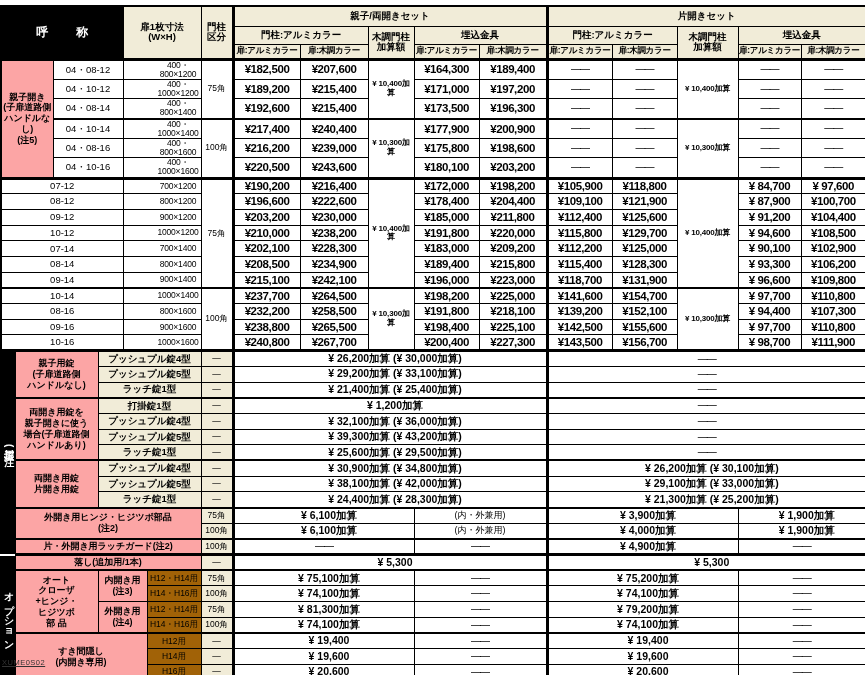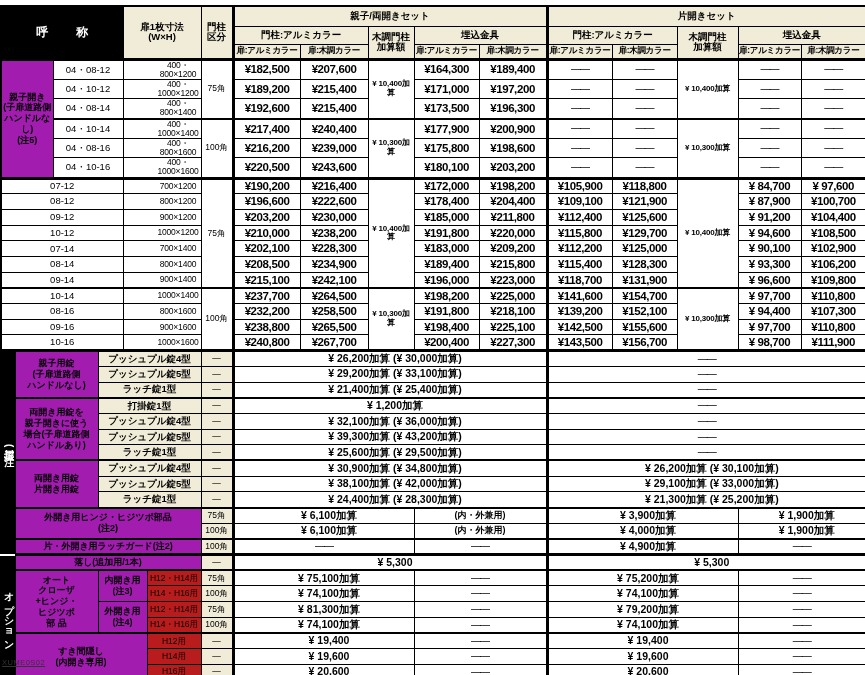--- a/index.html
+++ b/index.html
@@ -8,31 +8,31 @@
   td,th{border:1px solid #000;padding:0;text-align:center;vertical-align:middle;overflow:hidden;line-height:1.08;font-weight:normal;}
   thead tr.h1{height:20px}
   thead tr.h2{height:18px}
   thead tr.h3{height:15px}
   tbody tr{height:15.7px}
   .hdr{background:#f1ecd8;font-weight:bold;font-size:9.5px;white-space:pre-line;margin-left:40px;}
   .hdr2{background:#f1ecd8;font-weight:bold;font-size:8.5px;letter-spacing:-0.3px;}
   .blk{background:#000;color:#fff;font-size:12px;font-weight:bold;letter-spacing:8px;text-indent:8px;}
   .blkv{background:#000;color:#fff;font-weight:bold;font-size:10px;}
   .blkv span{writing-mode:vertical-rl;text-orientation:mixed;letter-spacing:1px;display:inline-block;}
-  .grp{background:#a21caf;font-weight:bold;font-size:9px;white-space:pre-line;line-height:1.2;text-align:center;}
+  .grp{background:#fca5a5;font-weight:bold;font-size:9px;white-space:pre-line;line-height:1.2;text-align:center;}
   .lock{background:#f1ecd8;font-weight:bold;font-size:9.5px;}
-  .sub{background:#b91c1c;font-size:8.5px;}
+  .sub{background:#a16207;font-size:8.5px;}
   .kaku{font-size:8.5px;text-align:center;}
   .cream{background:#f1ecd8;}
   .name{font-size:9.5px;}
   .dim{font-size:8.5px;letter-spacing:-0.2px;padding-left:32px;}
   .price{font-size:11.5px;font-weight:bold;letter-spacing:-0.4px;}
   .add{font-size:8px;font-weight:bold;letter-spacing:-0.2px;}
   .lockval{font-size:10.5px;font-weight:bold;padding-left:10px;}
-  .note{font-size:9px;font-weight:bold;}
+  .note{font-size:9px;font-weight:normal;}
   .dash{font-size:10px;letter-spacing:-1px;}
   .thL{border-left-width:3px;}
   .secT{border-top-width:3px;}
   .grpT{border-top-width:2px;}
   .wtop{border-top:2px solid #fff;}
   #doc-code{position:absolute;left:2px;top:658px;font-size:7.5px;color:#333;letter-spacing:0.5px;text-decoration:underline;}
 </style>
 </head>
 <body>
 

